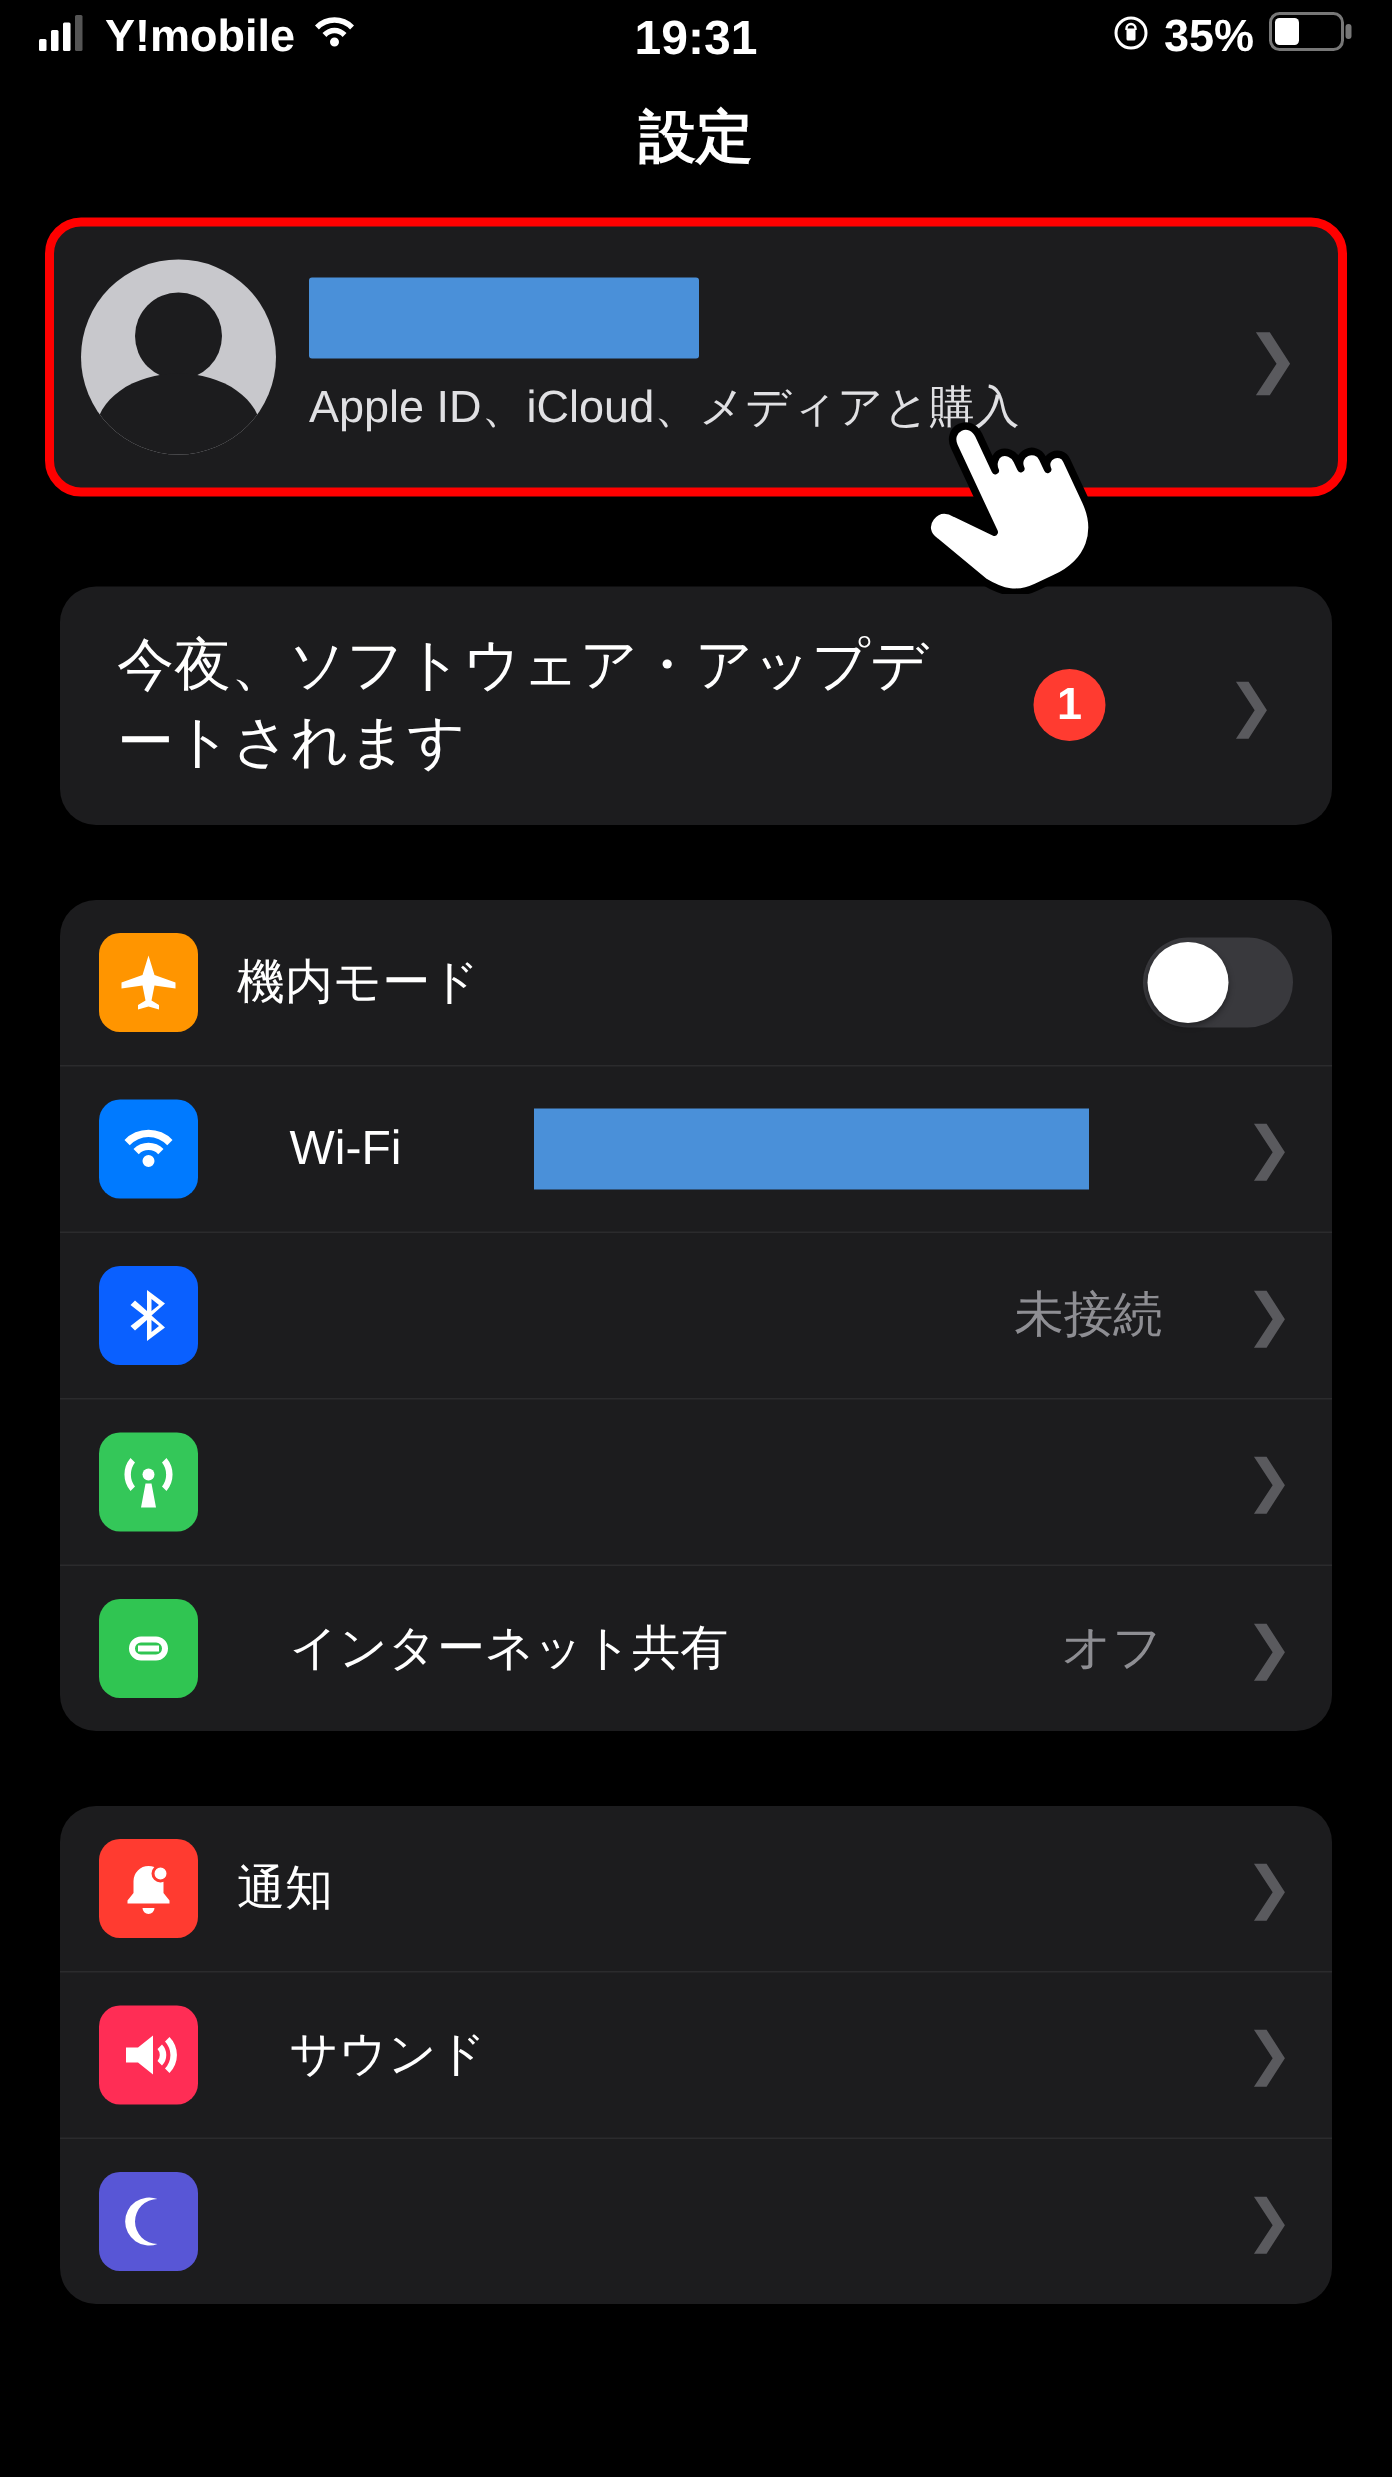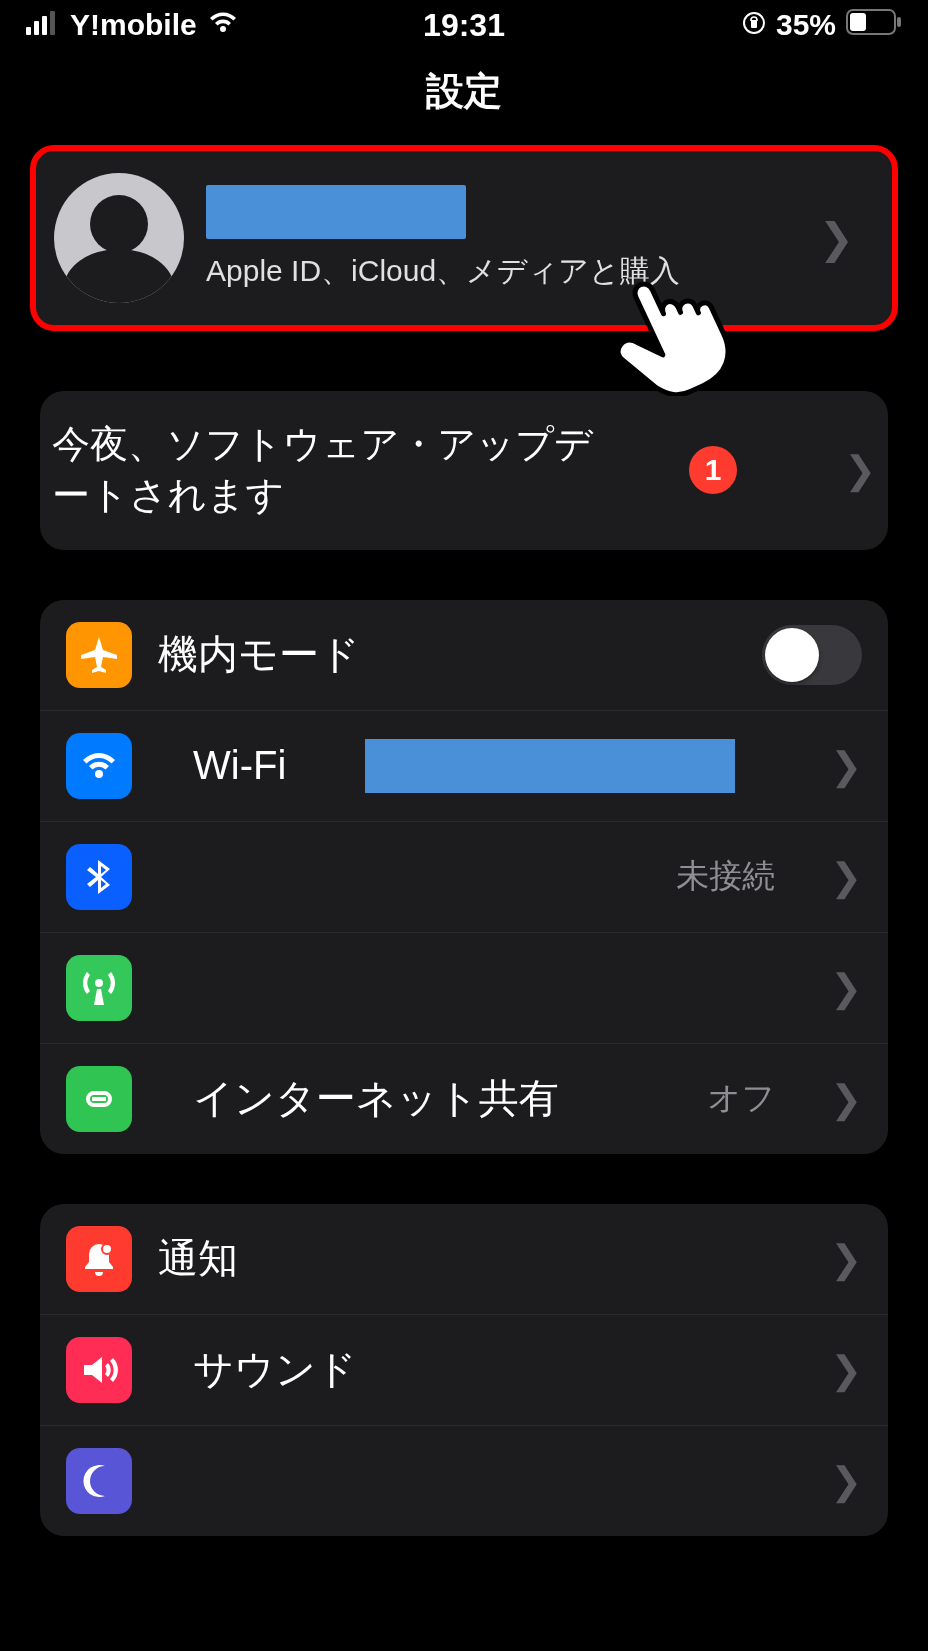--- a/index.html
+++ b/index.html
@@ -32,29 +32,29 @@
   .row{
     display:flex;align-items:center;justify-content:flex-start;
     padding:22px 26px;position:relative;min-height:72px;
     box-sizing:border-box;
   }
   .row + .row{border-top:1px solid #2b2b2d;gap:35px;}
   .row .icon{
     width:66px;height:66px;border-radius:14px;flex:0 0 66px;
     margin-right:26px;display:flex;align-items:center;justify-content:center;
   }
-  .row .label{font-size:40px;color:#fff;font-weight:400;}
+  .row .label{font-size:32px;color:#fff;font-weight:400;}
   .row .value{font-size:33px;color:#8e8e93;margin-left:auto;margin-right:20px;}
   .chevron{color:#5a5a5e;font-size:38px;margin-left:auto;}
   .row .value + .chevron{margin-left:0;}
 
   
   .profile-card{
     margin:0 30px 60px 30px;background:#1c1c1e;border-radius:24px;
-    border:6px solid #ff0000;padding:22px 28px 22px 18px;
+    border:6px solid #ff0000;padding:22px 16px 22px 18px;
     display:flex;align-items:center;position:relative;
   }
   .avatar{
     width:130px;height:130px;border-radius:50%;background:#c8c8cc;
     display:flex;align-items:center;justify-content:center;
     flex:0 0 130px;margin-right:22px;overflow:hidden;position:relative;
   }
   .avatar::before{
     content:"";position:absolute;top:22px;width:58px;height:58px;border-radius:50%;
     background:#1c1c1e;
@@ -67,21 +67,21 @@
   .profile-name{
     width:260px;height:54px;background:#4a90d9;border-radius:2px;
   }
   .profile-sub{font-size:30px;color:#e0e0e3;}
   .profile-chevron{
     color:#5a5a5e;font-size:42px;margin-left:auto;align-self:center;
     padding-right:10px;
   }
 
   
-  .update-card .row{padding:28px 12px;}
+  .update-card .row{padding:28px 38px;}
   .update-label{font-size:38px;color:#fff;line-height:1.35;max-width:560px;}
   .badge{
     width:48px;height:48px;border-radius:50%;background:#ff3b30;color:#fff;
     font-size:30px;font-weight:600;display:flex;align-items:center;justify-content:center;
     margin-left:auto;margin-right:30px;
   }
 
   
   .toggle{
     width:100px;height:60px;border-radius:32px;background:#39393d;

